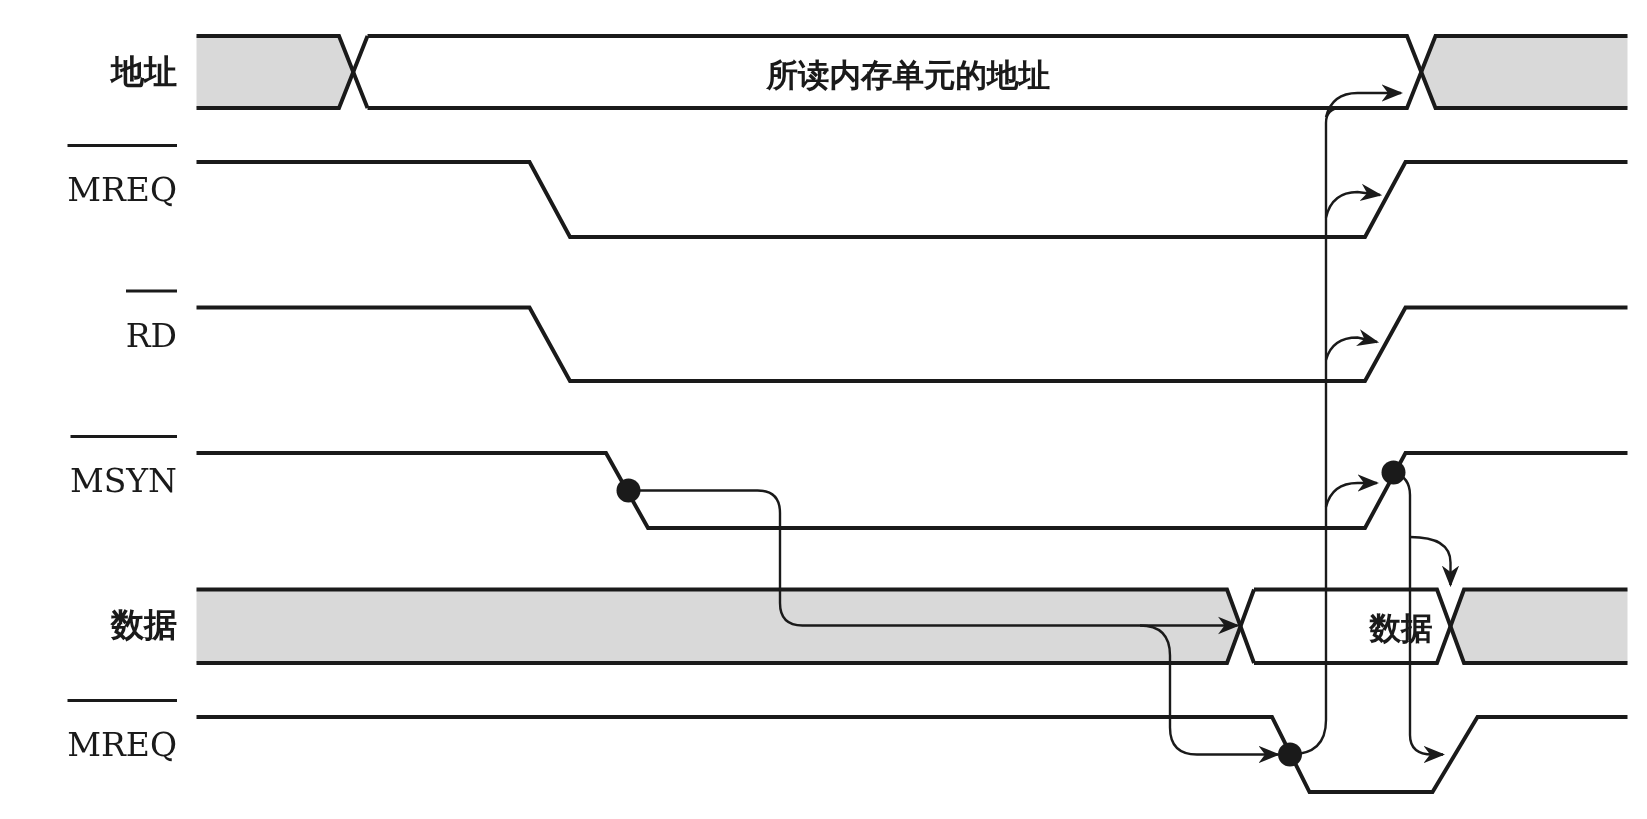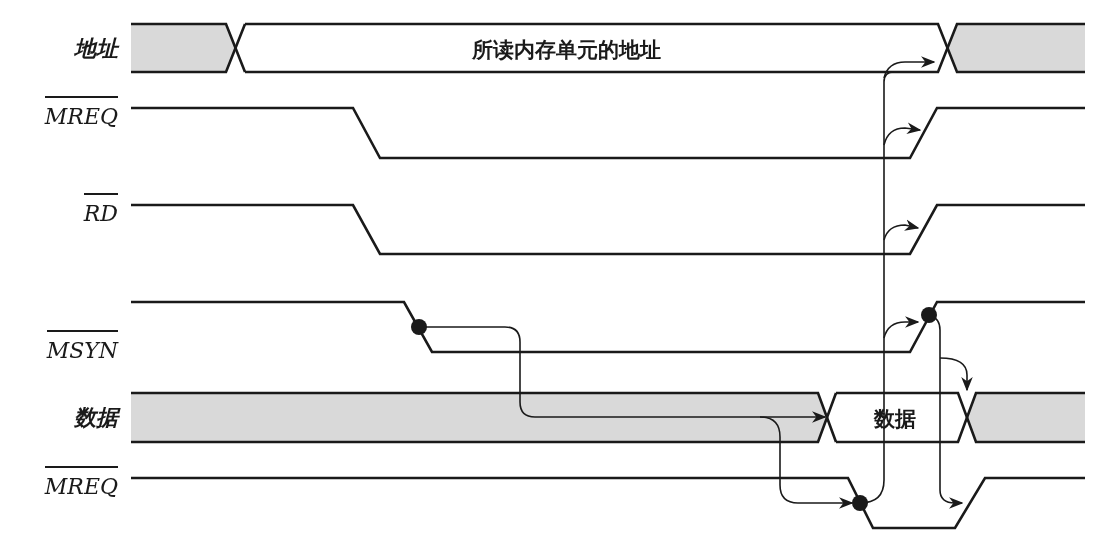--- a/index.html
+++ b/index.html
@@ -1,24 +1,24 @@
 <!DOCTYPE html>
 <html><head>
 <meta charset="utf-8">
 <style>
   html, body { margin: 0; padding: 0; background: #ffffff; }
   body { width: 1098px; height: 546px; position: relative; overflow: hidden;
          font-family: "DejaVu Serif", "Liberation Serif", serif; }
   #diagram { position: absolute; left: 0; top: 0; }
   .sig-label { position: absolute; right: 980px; font-size: 22px; color: #1a1a1a;
-               white-space: nowrap; line-height: 1; font-style: italic; }
-  .sig-label.bar { border-top: 2px solid #1a1a1a; padding-top: 8px; }
+               white-space: nowrap; line-height: 1; }
+  .sig-label.bar { border-top: 2px solid #1a1a1a; padding-top: 19px; }
   .cn { font-family: "DejaVu Sans", "Liberation Sans", sans-serif; font-weight: bold; font-size: 22px; }
   .bus-text { position: absolute; font-family: "DejaVu Sans", "Liberation Sans", sans-serif;
-              font-weight: bold; font-size: 21px; color: #1a1a1a; white-space: nowrap; }
+              font-weight: bold; font-size: 21px; color: #1a1a1a; white-space: nowrap; margin-left: 39px; }
 </style>
 </head>
 <body>
 
 <svg id="diagram" width="1098" height="546" viewBox="0 0 1098 546" xmlns="http://www.w3.org/2000/svg">
   <defs>
     <marker id="arrow" viewBox="0 0 10 10" refX="9" refY="5" markerWidth="9" markerHeight="9" orient="auto-start-reverse">
       <path d="M0,1 L10,5 L0,9 L3,5 Z" fill="#1a1a1a"></path>
     </marker>
   </defs>
@@ -65,18 +65,18 @@
   </g>
 
   <circle cx="419" cy="327" r="8" fill="#1a1a1a"></circle>
   <circle cx="929" cy="315" r="8" fill="#1a1a1a"></circle>
   <circle cx="860" cy="503" r="8" fill="#1a1a1a"></circle>
 </svg>
 
 <div class="sig-label cn" style="top:38px;">地址</div>
 <div class="sig-label bar" style="top:96px;">MREQ</div>
 <div class="sig-label bar" style="top:193px;">RD</div>
-<div class="sig-label bar" style="top:290px;margin-top:40px;">MSYN</div>
+<div class="sig-label bar" style="top:290px;">MSYN</div>
 <div class="sig-label cn" style="top:407px;">数据</div>
 <div class="sig-label bar" style="top:466px;">MREQ</div>
 
 <div class="bus-text" style="left:472px; top:36px;">所读内存单元的地址</div>
 <div class="bus-text" style="left:874px; top:405px;">数据</div>
 
 </body></html>

